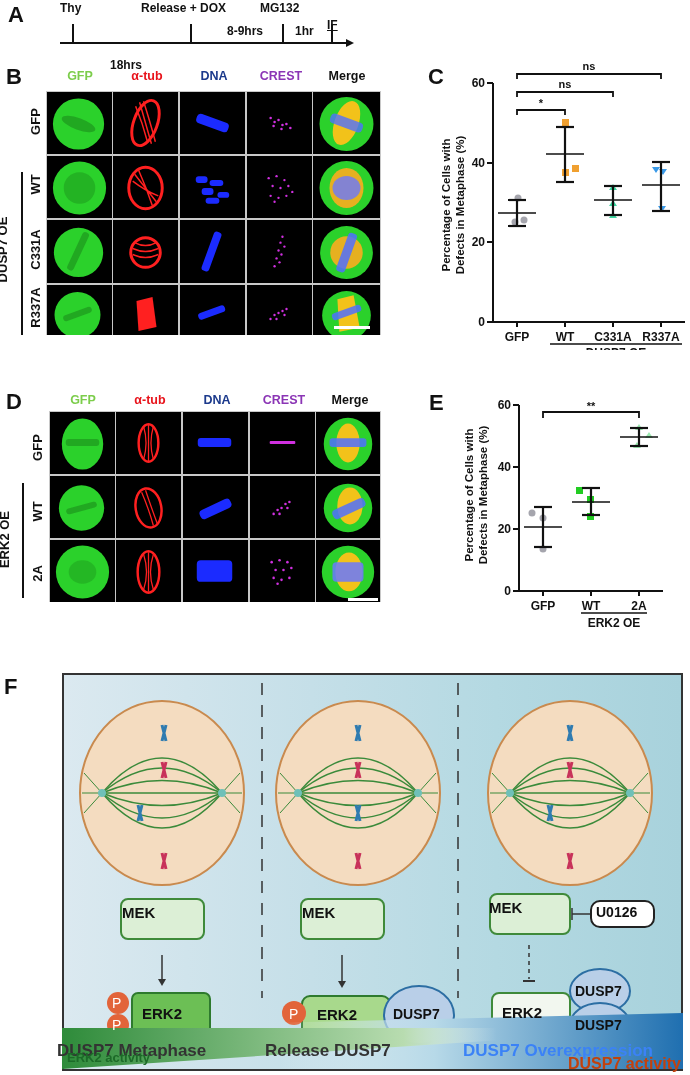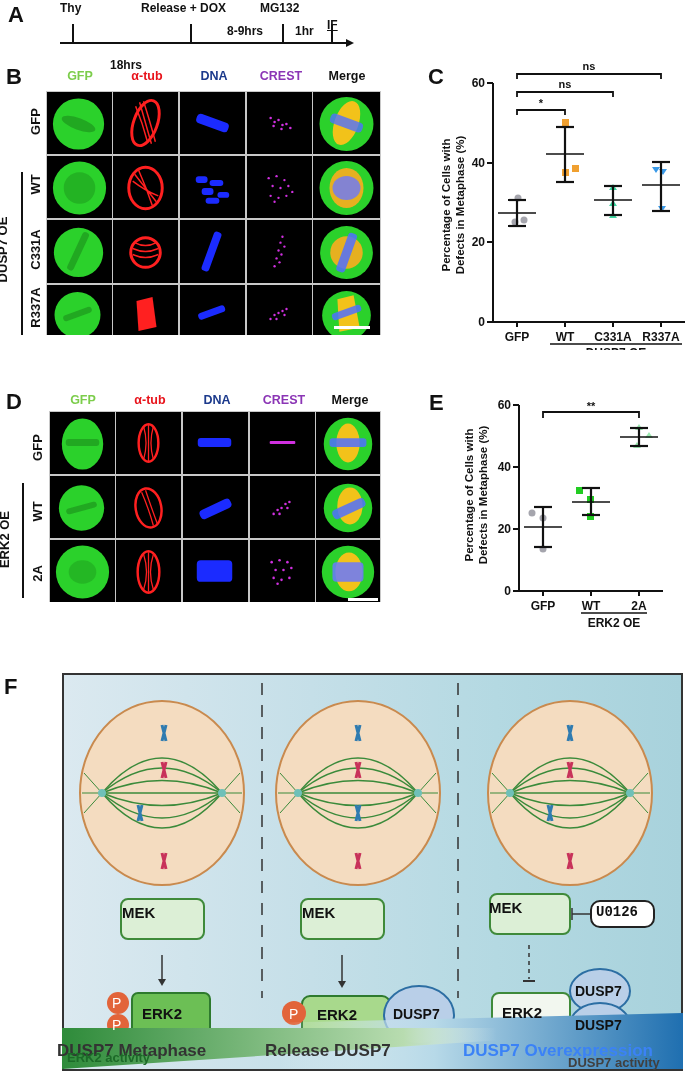--- a/index.html
+++ b/index.html
@@ -613,33 +613,33 @@
     <ellipse cx="538" cy="318" rx="30" ry="22" fill="#b9cfe8" stroke="#2c6ea3" stroke-width="2"></ellipse>
     <ellipse cx="538" cy="352" rx="30" ry="22" fill="#b9cfe8" stroke="#2c6ea3" stroke-width="2"></ellipse>
 
     <polygon points="0,355 621,340 621,396 0,396" fill="url(#dusgrad)"></polygon>
     <polygon points="0,355 621,355 0,396" fill="url(#erkgrad)"></polygon>
   </svg>
 
   <div class="f-text" style="left:122px;top:904px;font-size:15px;">MEK</div>
   <div class="f-text" style="left:302px;top:904px;font-size:15px;">MEK</div>
   <div class="f-text" style="left:489px;top:899px;font-size:15px;">MEK</div>
-  <div class="f-text" style="left:596px;top:904px;font-size:14px;font-family:Liberation Mono, monospace;">U0126</div>
+  <div class="f-text" style="left:596px;top:904px;font-size:14px;">U0126</div>
 
   <div class="f-text" style="left:142px;top:1005px;font-size:15px;">ERK2</div>
   <div class="f-text" style="left:112px;top:995px;font-size:14px;color:#fff;font-weight:normal;">P</div>
   <div class="f-text" style="left:112px;top:1017px;font-size:14px;color:#fff;font-weight:normal;">P</div>
 
   <div class="f-text" style="left:317px;top:1006px;font-size:15px;">ERK2</div>
   <div class="f-text" style="left:289px;top:1006px;font-size:14px;color:#fff;font-weight:normal;">P</div>
   <div class="f-text" style="left:393px;top:1006px;font-size:14px;">DUSP7</div>
 
   <div class="f-text" style="left:502px;top:1004px;font-size:15px;">ERK2</div>
   <div class="f-text" style="left:575px;top:983px;font-size:14px;">DUSP7</div>
   <div class="f-text" style="left:575px;top:1017px;font-size:14px;">DUSP7</div>
 
   <div class="f-text" style="left:57px;top:1041px;font-size:17px;color:#333;">DUSP7 Metaphase</div>
   <div class="f-text" style="left:265px;top:1041px;font-size:17px;color:#333;">Release DUSP7</div>
   <div class="f-text" style="left:463px;top:1041px;font-size:17px;color:#3b82f6;">DUSP7 Overexpression</div>
 
   <div class="f-text" style="left:67px;top:1050px;font-size:13px;color:#1c6a28;">ERK2 activity</div>
-  <div class="f-text" style="left:568px;top:1055px;font-size:13px;color:#404040;">DUSP7 activity</div>
+  <div class="f-text" style="left:568px;top:1055px;font-size:16px;color:#c2410c;">DUSP7 activity</div>
 </div>
 
 </body></html>

